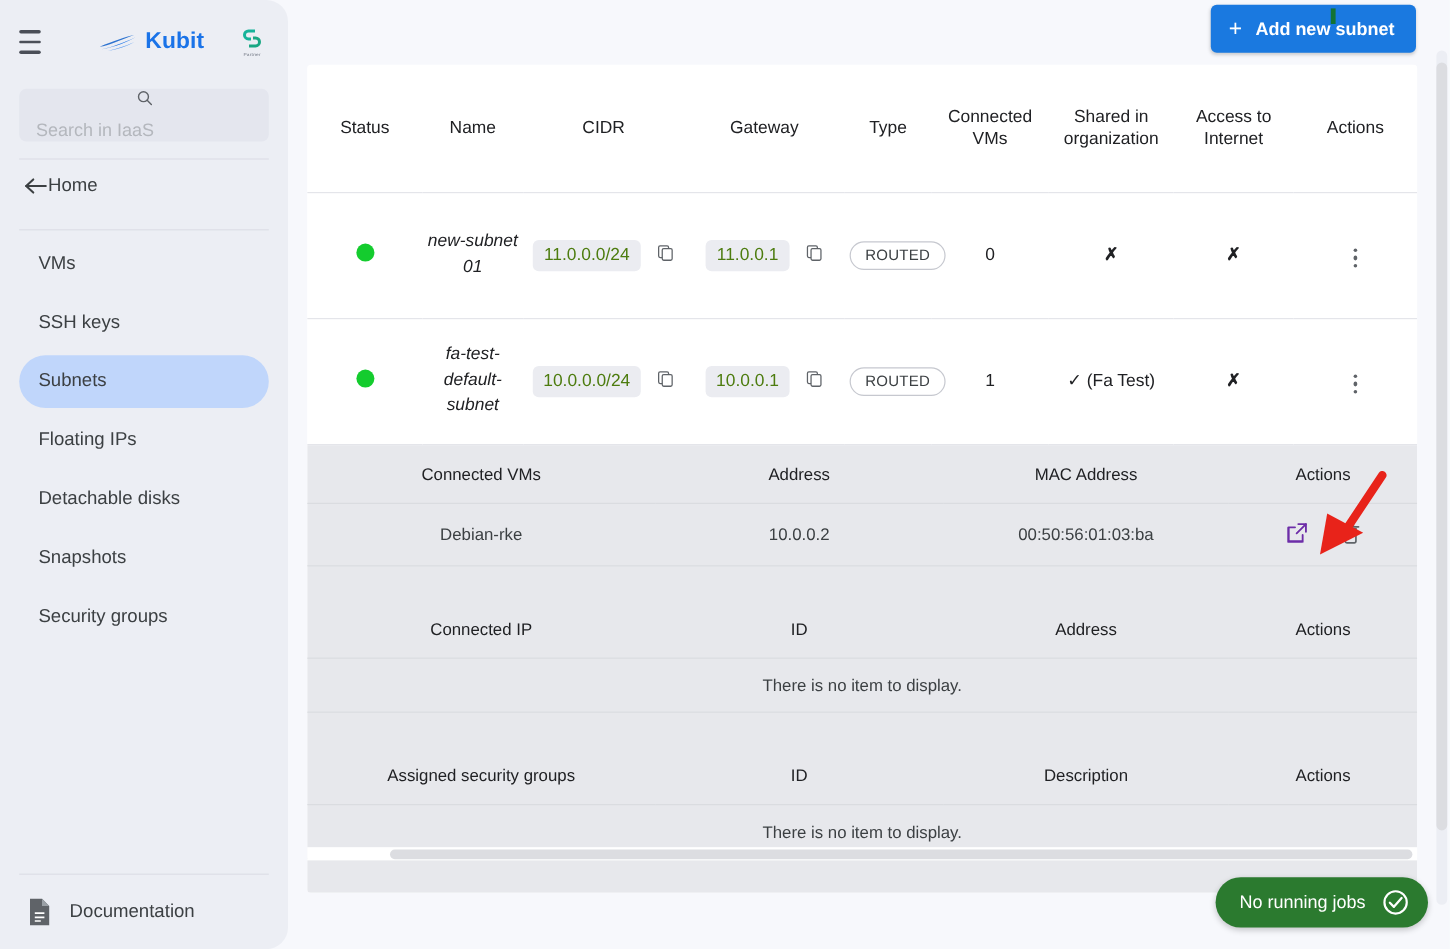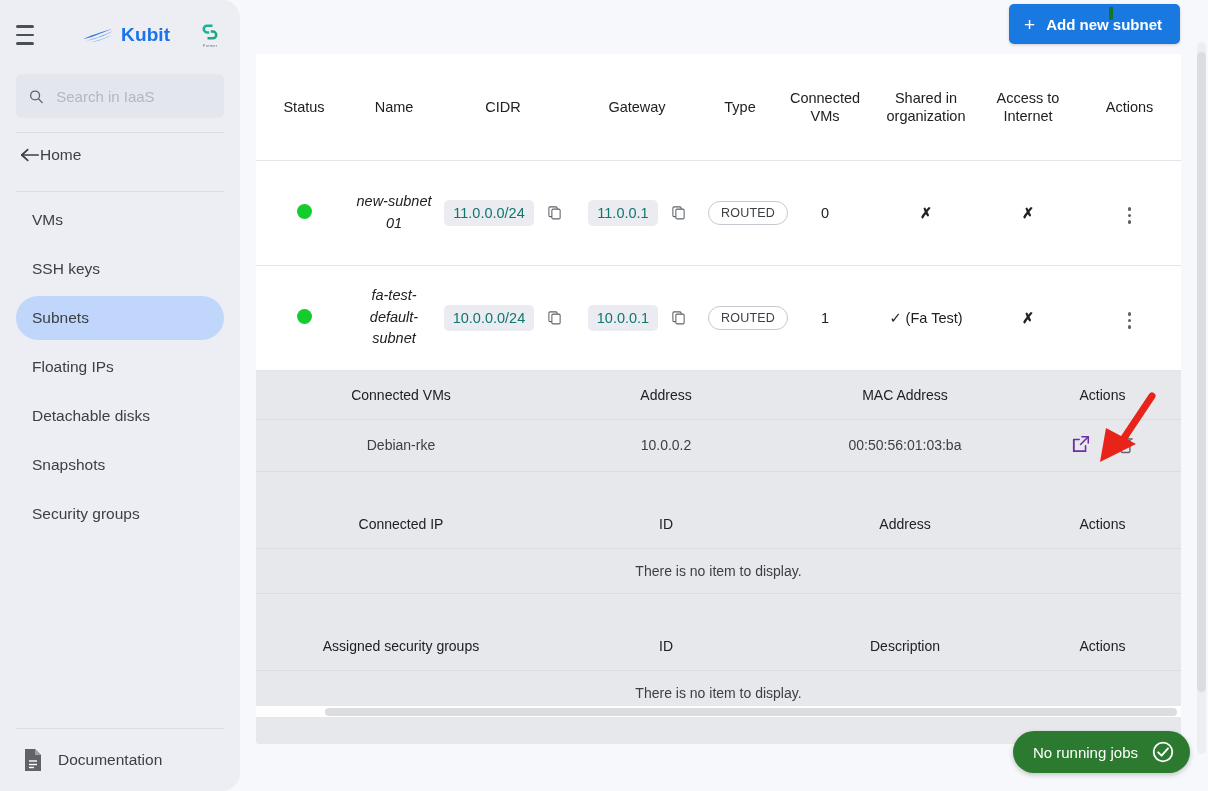--- a/index.html
+++ b/index.html
@@ -30,21 +30,21 @@
     justify-content: space-between; cursor: pointer; }
   .hamburger i { display: block; height: 2.6px; background: #4b4f58; border-radius: 2px; }
   .brand { display: flex; align-items: center; gap: 7px; margin-left: 22px; }
   .brand-name { color: #1a73e8; font-size: 19px; font-weight: bold; letter-spacing: .1px; }
   .partner-logo { margin-left: auto; display: flex; flex-direction: column;
     align-items: center; width: 40px; }
   .partner-sub { font-size: 4px; color: #6e7480; letter-spacing: .2px;
     transform: scaleY(.9); margin-top: 1px; white-space: nowrap; }
 
   .search-wrap { margin: 4px 16px 0 16px; height: 44px; background: #e4e6ee;
-    border-radius: 6px; display: flex; align-items: center; padding: 0 12px; gap: 10px; }
+    border-radius: 6px; display: flex; align-items: center; padding: 0 12px; gap: 10px; flex-direction: column; }
   .search-input { border: none; background: transparent; outline: none;
     font-size: 15px; color: #3c4043; width: 100%; font-family: "Liberation Sans", sans-serif; }
   .search-input::placeholder { color: #b4b7bd; }
 
   .sb-divider { height: 1px; background: #dcdee6; margin: 14px 16px 0 16px; }
 
   .home-row { display: flex; align-items: center; height: 44px;
     padding: 0 20px; cursor: pointer; }
   .home-label { font-size: 15.5px; color: #3c4043; }
 
@@ -84,21 +84,21 @@
   table.grid td { font-size: 14.5px; color: #202124; padding: 10px 4px;
     text-align: center; vertical-align: middle; }
   .thead-row { border-bottom: 1px solid #e4e5ea; height: 106px; }
   .row { border-bottom: 1px solid #e4e5ea; height: 105px; }
 
   .dot { display: inline-block; width: 15px; height: 15px; border-radius: 50%;
     background: #14cc2e; }
   .name-cell { line-height: 1.5; font-style: italic; }
 
   .chip { display: inline-block; background: #ebecf1; border-radius: 5px;
-    padding: 5px 9px; font-size: 14.5px; color: #0f766e; }
+    padding: 5px 9px; font-size: 14.5px; color: #4d7c0f; }
   .cidr-cell { white-space: nowrap; }
   .copy-btn { display: inline-block; margin-left: 9px; vertical-align: middle;
     cursor: pointer; }
 
   .pill { display: inline-block; border: 1px solid #c6c8cf; border-radius: 13px;
     padding: 4px 12px; font-size: 12.5px; color: #3c4043; letter-spacing: .2px; }
 
   .mark { font-size: 16px; font-weight: bold; color: #202124; }
   .kebab { display: inline-flex; flex-direction: column; gap: 3px; cursor: pointer;
     padding: 4px; }

